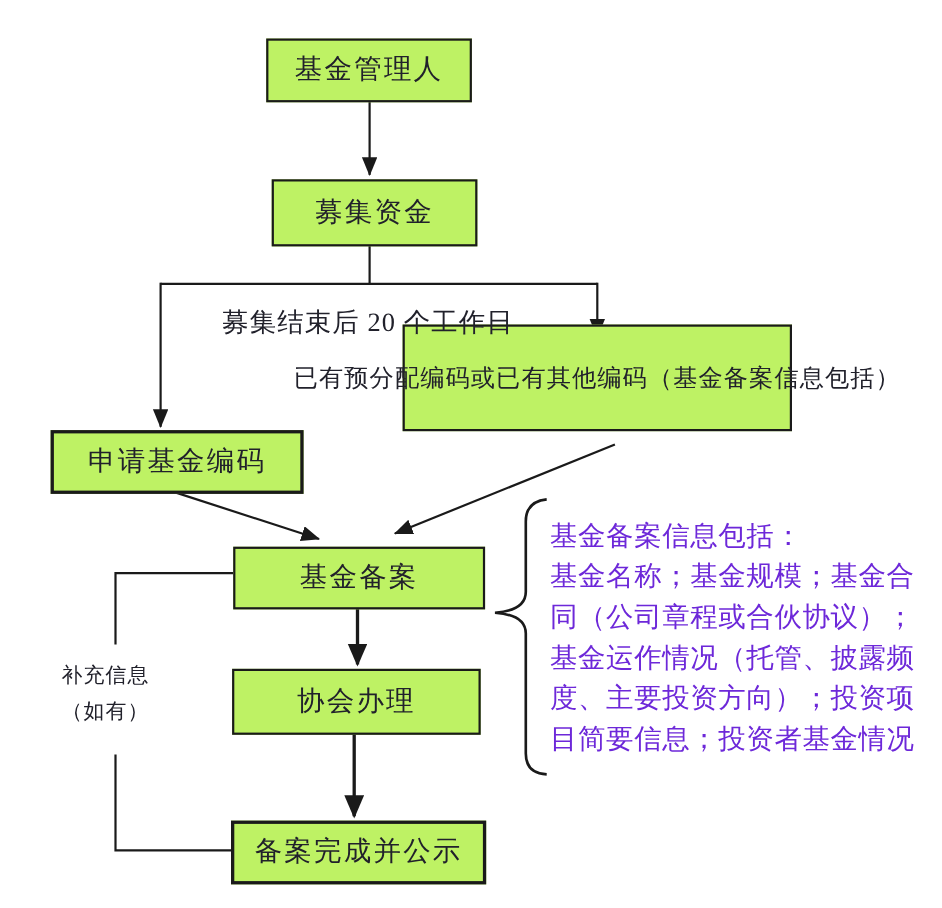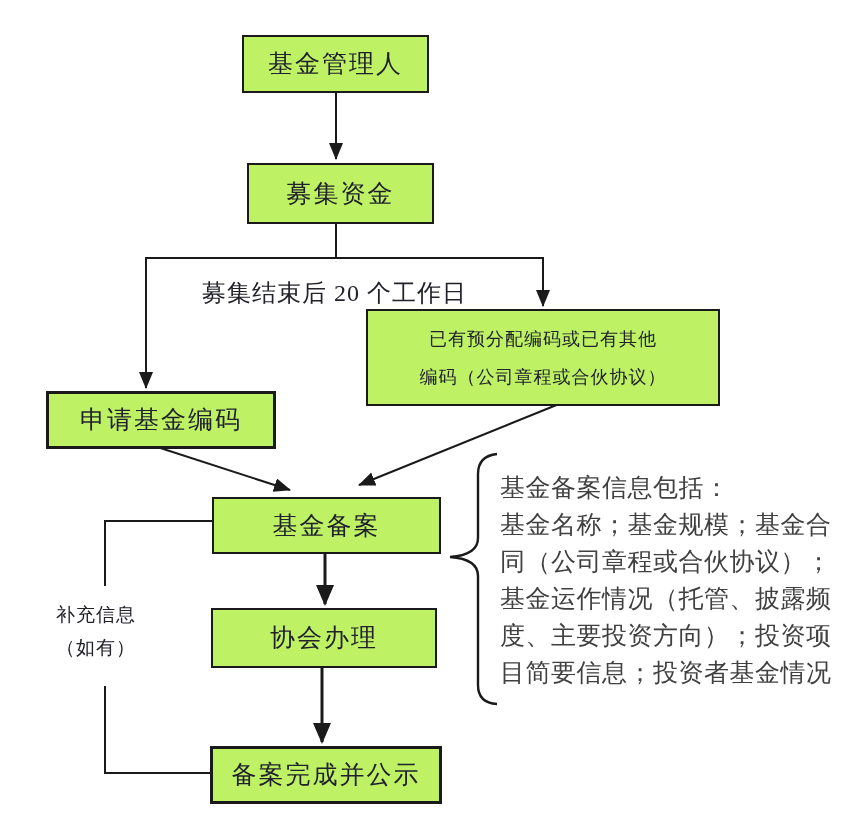--- a/index.html
+++ b/index.html
@@ -11,30 +11,30 @@
   .node{
     position:absolute;z-index:2;background:#bef264;border:2px solid #1a1a1a;
     display:flex;align-items:center;justify-content:center;
     font-size:25px;letter-spacing:2px;line-height:1.2;text-align:center;white-space:nowrap;
   }
   .node.thick{border-width:3px;}
   .node .ln{width:100%;}
   #n-manager{left:242px;top:35px;width:183px;height:54px;}
   #n-raise{left:247px;top:163px;width:183px;height:57px;text-align:right;}
   #n-apply{left:46px;top:391px;width:224px;height:52px;}
-  #n-existing{left:366px;top:309px;width:350px;height:93px;flex-direction:column;letter-spacing:1px;font-size:18px;line-height:38px;}
+  #n-existing{left:366px;top:295px;width:350px;height:93px;flex-direction:row;letter-spacing:1px;font-size:22px;line-height:38px;}
   #n-filing{left:212px;top:497px;width:225px;height:53px;}
   #n-assoc{left:211px;top:608px;width:222px;height:56px;}
   #n-complete{left:210px;top:746px;width:226px;height:52px;}
   .flabel{position:absolute;z-index:2;font-size:24px;letter-spacing:1px;white-space:nowrap;}
   #l-after{left:202px;top:277px;}
   #l-supp{left:40px;top:598px;width:112px;text-align:center;font-size:19px;line-height:33px;background:#ffffff;}
   .note{
     position:absolute;z-index:2;left:500px;top:469px;width:354px;
-    font-size:25px;line-height:37px;letter-spacing:0.5px;white-space:nowrap;color:#404040;
+    font-size:25px;line-height:37px;letter-spacing:0.5px;white-space:nowrap;color:#6d28d9;
   }
 </style>
 </head>
 <body>
 
 <div class="stage">
 
   <svg class="connectors" width="856" height="825" viewBox="0 0 856 825">
     <defs>
       <marker id="arr" markerUnits="userSpaceOnUse" markerWidth="20" markerHeight="16" refX="16" refY="7" orient="auto">
@@ -71,21 +71,21 @@
   </svg>
 
   <div class="node" id="n-manager">基金管理人</div>
 
   <div class="node" id="n-raise">募集资金</div>
 
   <div class="node thick" id="n-apply">申请基金编码</div>
 
   <div class="node" id="n-existing">
     <div class="ln">已有预分配编码或已有其他</div>
-    <div class="ln">编码（公司章程或合伙协议）</div>
+    <div class="ln">编码（基金备案信息包括）</div>
   </div>
 
   <div class="node" id="n-filing">基金备案</div>
 
   <div class="node" id="n-assoc">协会办理</div>
 
   <div class="node thick" id="n-complete">备案完成并公示</div>
 
   <div class="flabel" id="l-after">募集结束后 20 个工作日</div>
 

